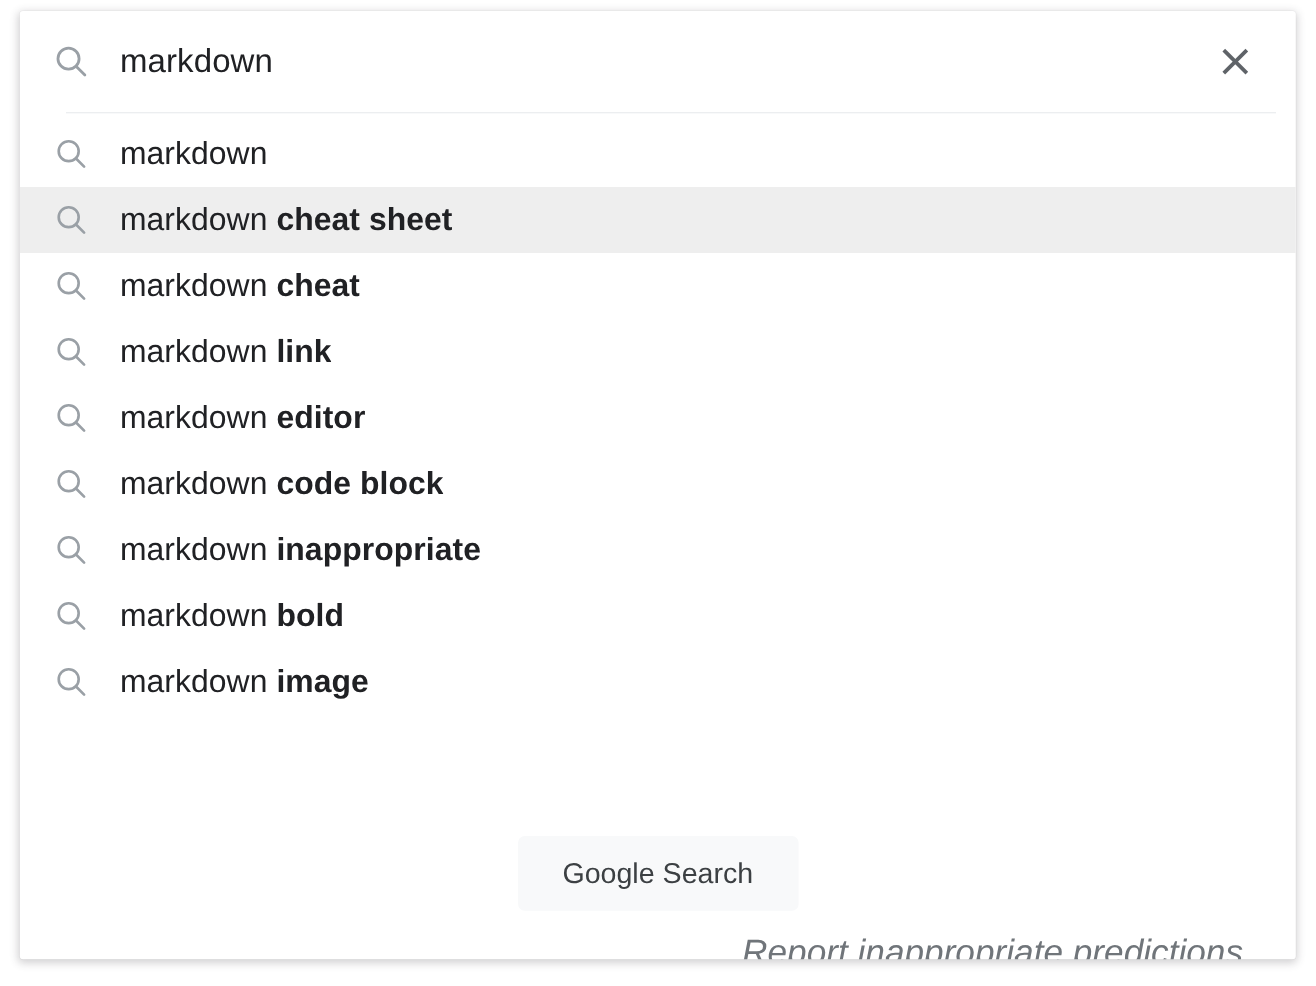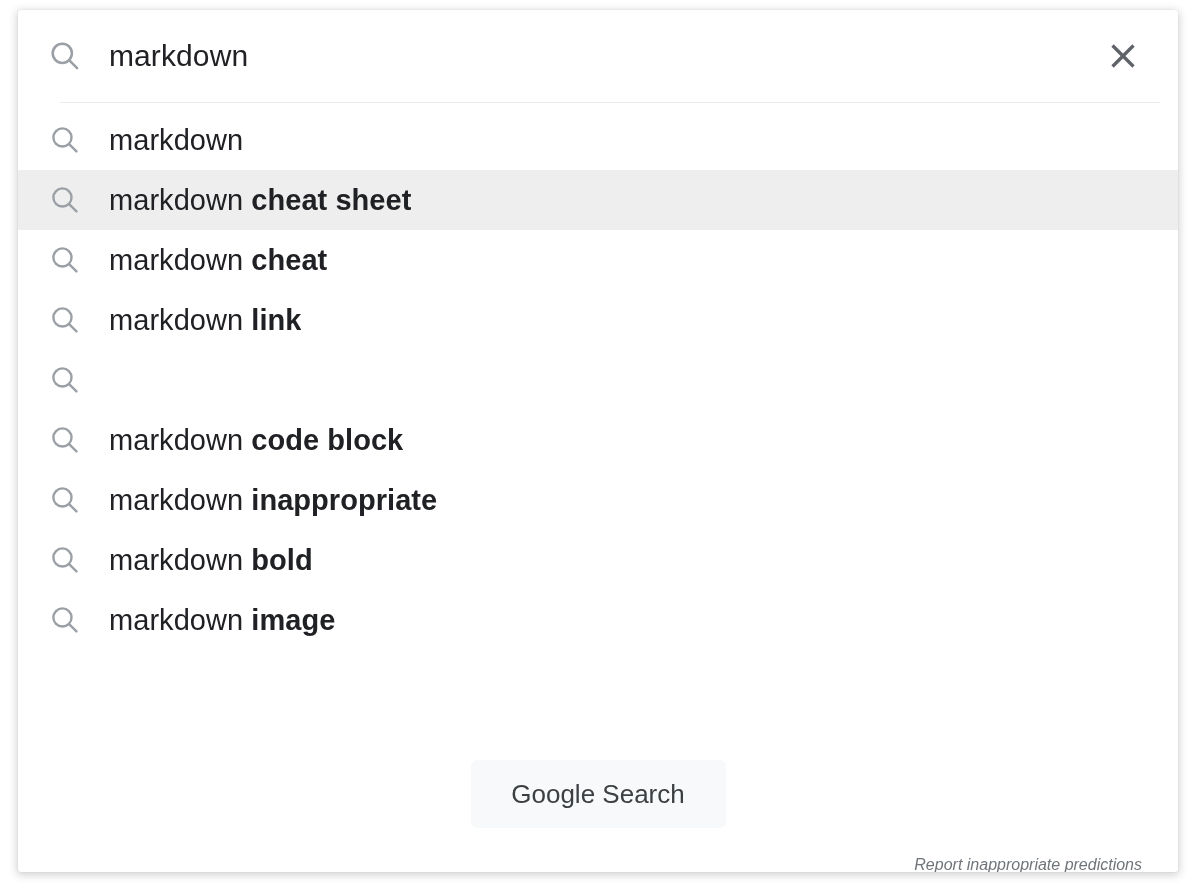--- a/index.html
+++ b/index.html
@@ -153,23 +153,23 @@
     padding: 0 34px;
     min-width: 255px;
     box-sizing: border-box;
     cursor: pointer;
     white-space: nowrap;
   }
 
   
   .footer-note {
     position: absolute;
-    right: 36px;
+    right: 48px;
     top: 840px;
-    font-size: 16px;
+    font-size: 32px;
     line-height: 30px;
     font-style: italic;
     color: #70757a;
     cursor: pointer;
     white-space: nowrap;
   }
 
   svg { display: block; }
 </style>
 </head>
@@ -236,20 +236,21 @@
           </span>
           <span class="sug-text"><span class="prefix">markdown</span><span class="completion"> link</span></span>
         </li>
         <li class="suggestion">
           <span class="sug-icon">
             <svg width="34" height="34" viewBox="0 0 24 24" aria-hidden="true">
               <circle cx="10.2" cy="10.2" r="6.4" fill="none" stroke="#9aa0a6" stroke-width="1.7"></circle>
               <line x1="14.9" y1="14.9" x2="20.1" y2="20.1" stroke="#9aa0a6" stroke-width="1.7" stroke-linecap="round"></line>
             </svg>
           </span>
+          <span class="sug-text"><span class="prefix">markdown</span><span class="completion"> editor</span></span>
         </li>
         <li class="suggestion">
           <span class="sug-icon">
             <svg width="34" height="34" viewBox="0 0 24 24" aria-hidden="true">
               <circle cx="10.2" cy="10.2" r="6.4" fill="none" stroke="#9aa0a6" stroke-width="1.7"></circle>
               <line x1="14.9" y1="14.9" x2="20.1" y2="20.1" stroke="#9aa0a6" stroke-width="1.7" stroke-linecap="round"></line>
             </svg>
           </span>
           <span class="sug-text"><span class="prefix">markdown</span><span class="completion"> code block</span></span>
         </li>

